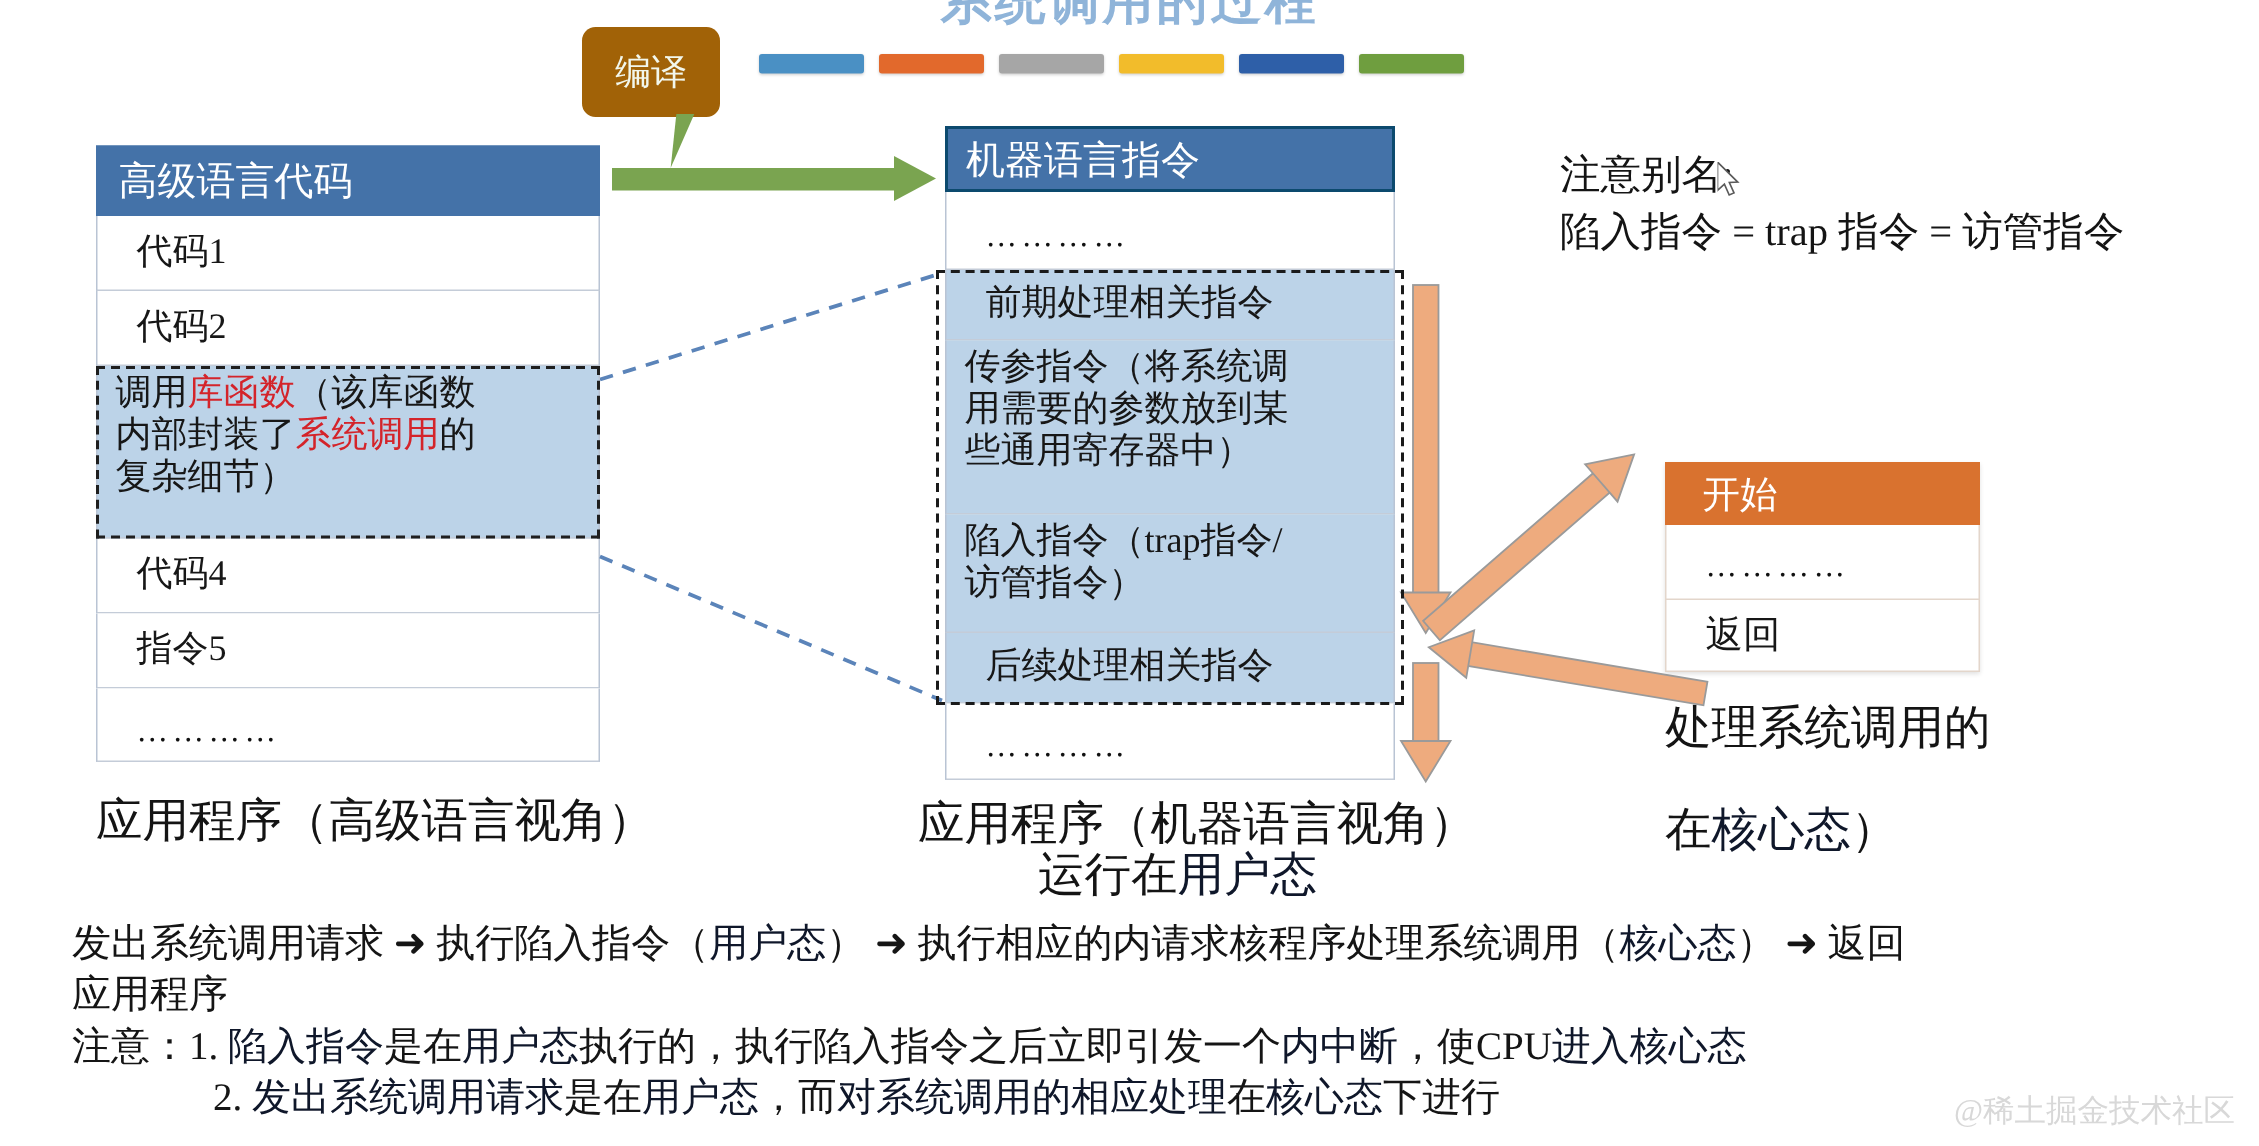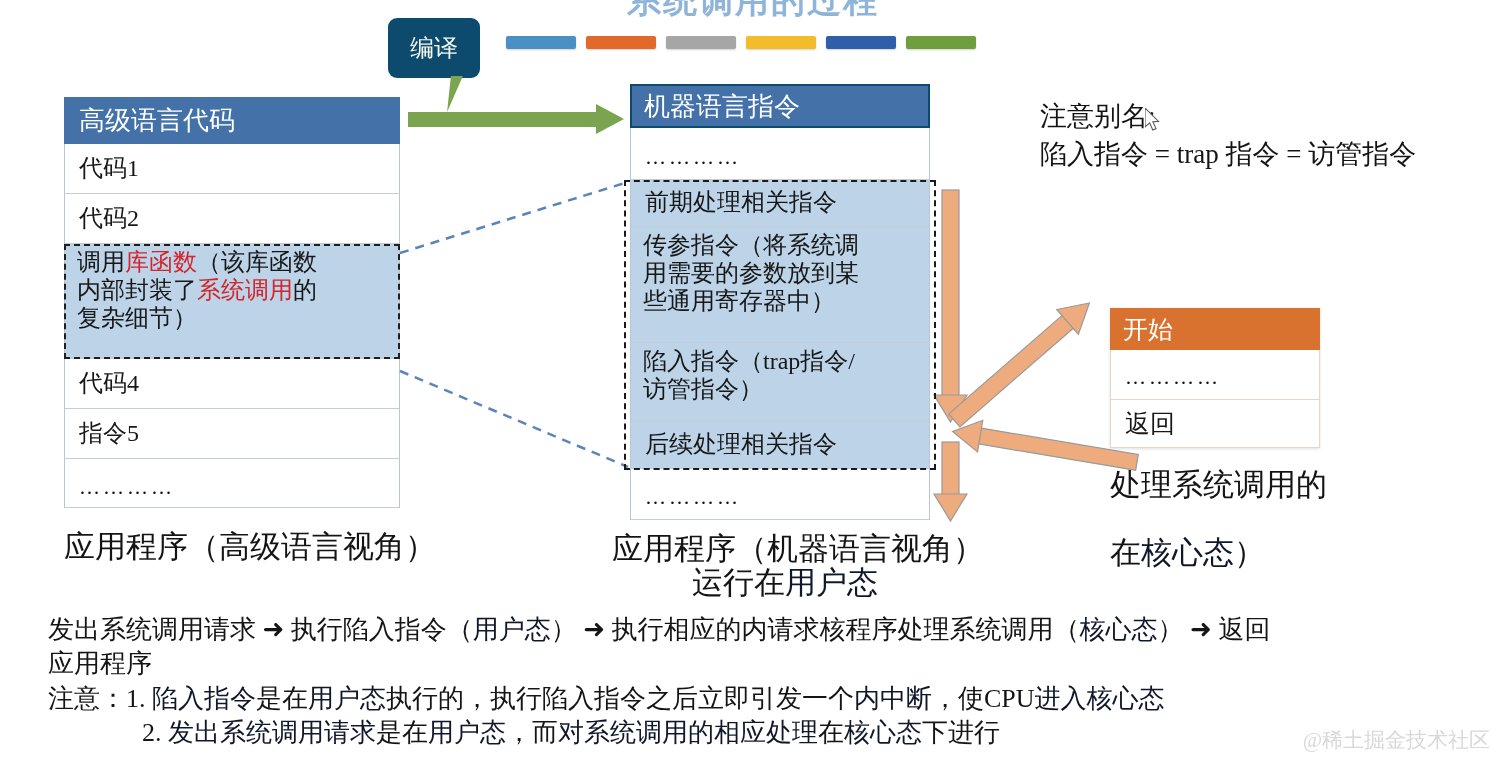--- a/index.html
+++ b/index.html
@@ -28,21 +28,21 @@
   }
 
   
   .bars { position: absolute; left: 506px; top: 36px; display: flex; gap: 10px; }
   .bar { width: 70px; height: 13px; border-radius: 2px; box-shadow: 0 1px 2px rgba(0,0,0,0.18); }
 
   
   .callout {
     position: absolute; left: 388px; top: 18px;
     width: 92px; height: 60px;
-    background: #0c4a6e; border-radius: 9px;
+    background: #a16207; border-radius: 9px;
     display: flex; align-items: center; justify-content: center;
     color: #f2f7ec; font-size: 24px; font-weight: 500;
     font-family: "Liberation Serif", serif;
   }
   .callout-tail {
     position: absolute; left: 449px; top: 76px;
     width: 0; height: 0;
     border-left: 12px solid #7aa450;
     border-right: 14px solid transparent;
     border-bottom: 36px solid transparent;
@@ -68,21 +68,21 @@
     font-family: "Liberation Sans", sans-serif;
     color: #ffffff;
     display: flex; align-items: center;
   }
   .panel .row {
     border-left: 1px solid #b9c4d4;
     border-right: 1px solid #b9c4d4;
     border-bottom: 1px solid #c4ccd8;
     background: #ffffff;
     display: flex; align-items: center;
-    padding: 0 14px;
+    padding: 0 26px;
     font-size: 24px; line-height: 1.16;
     color: #171717;
   }
   .row.multiline { display: block; padding: 5px 10px 6px 12px; }
   .dots { letter-spacing: 3px; font-size: 21px; color: #111; }
 
   
   #panel-high { left: 64px; top: 97px; width: 336px; }
   #panel-high .hdr {
     height: 47px; background: #4472a8; font-size: 26px; padding-left: 14px;
@@ -108,21 +108,21 @@
     position: absolute; left: 624px; top: 180px;
     width: 312px; height: 290px;
     border: 2.5px dashed #1a1a1a;
     pointer-events: none; z-index: 4;
   }
   .mach-hl { background: #bcd3e8 !important; }
 
   
   #panel-kernel { left: 1110px; top: 308px; width: 210px; box-shadow: 0 1px 3px rgba(0,0,0,.12); }
   #panel-kernel .hdr {
-    height: 42px; background: #d9722f; font-size: 25px; padding-left: 12px;
+    height: 42px; background: #d9722f; font-size: 25px; padding-left: 24px;
     color: #fff; border: 1px solid #d9722f;
   }
   #panel-kernel .row { border-color: #e3d6cb; font-size: 25px; }
 
   
   .connector { position: absolute; z-index: 2; }
 
   
   .oarrow { position: absolute; z-index: 1; }
 

